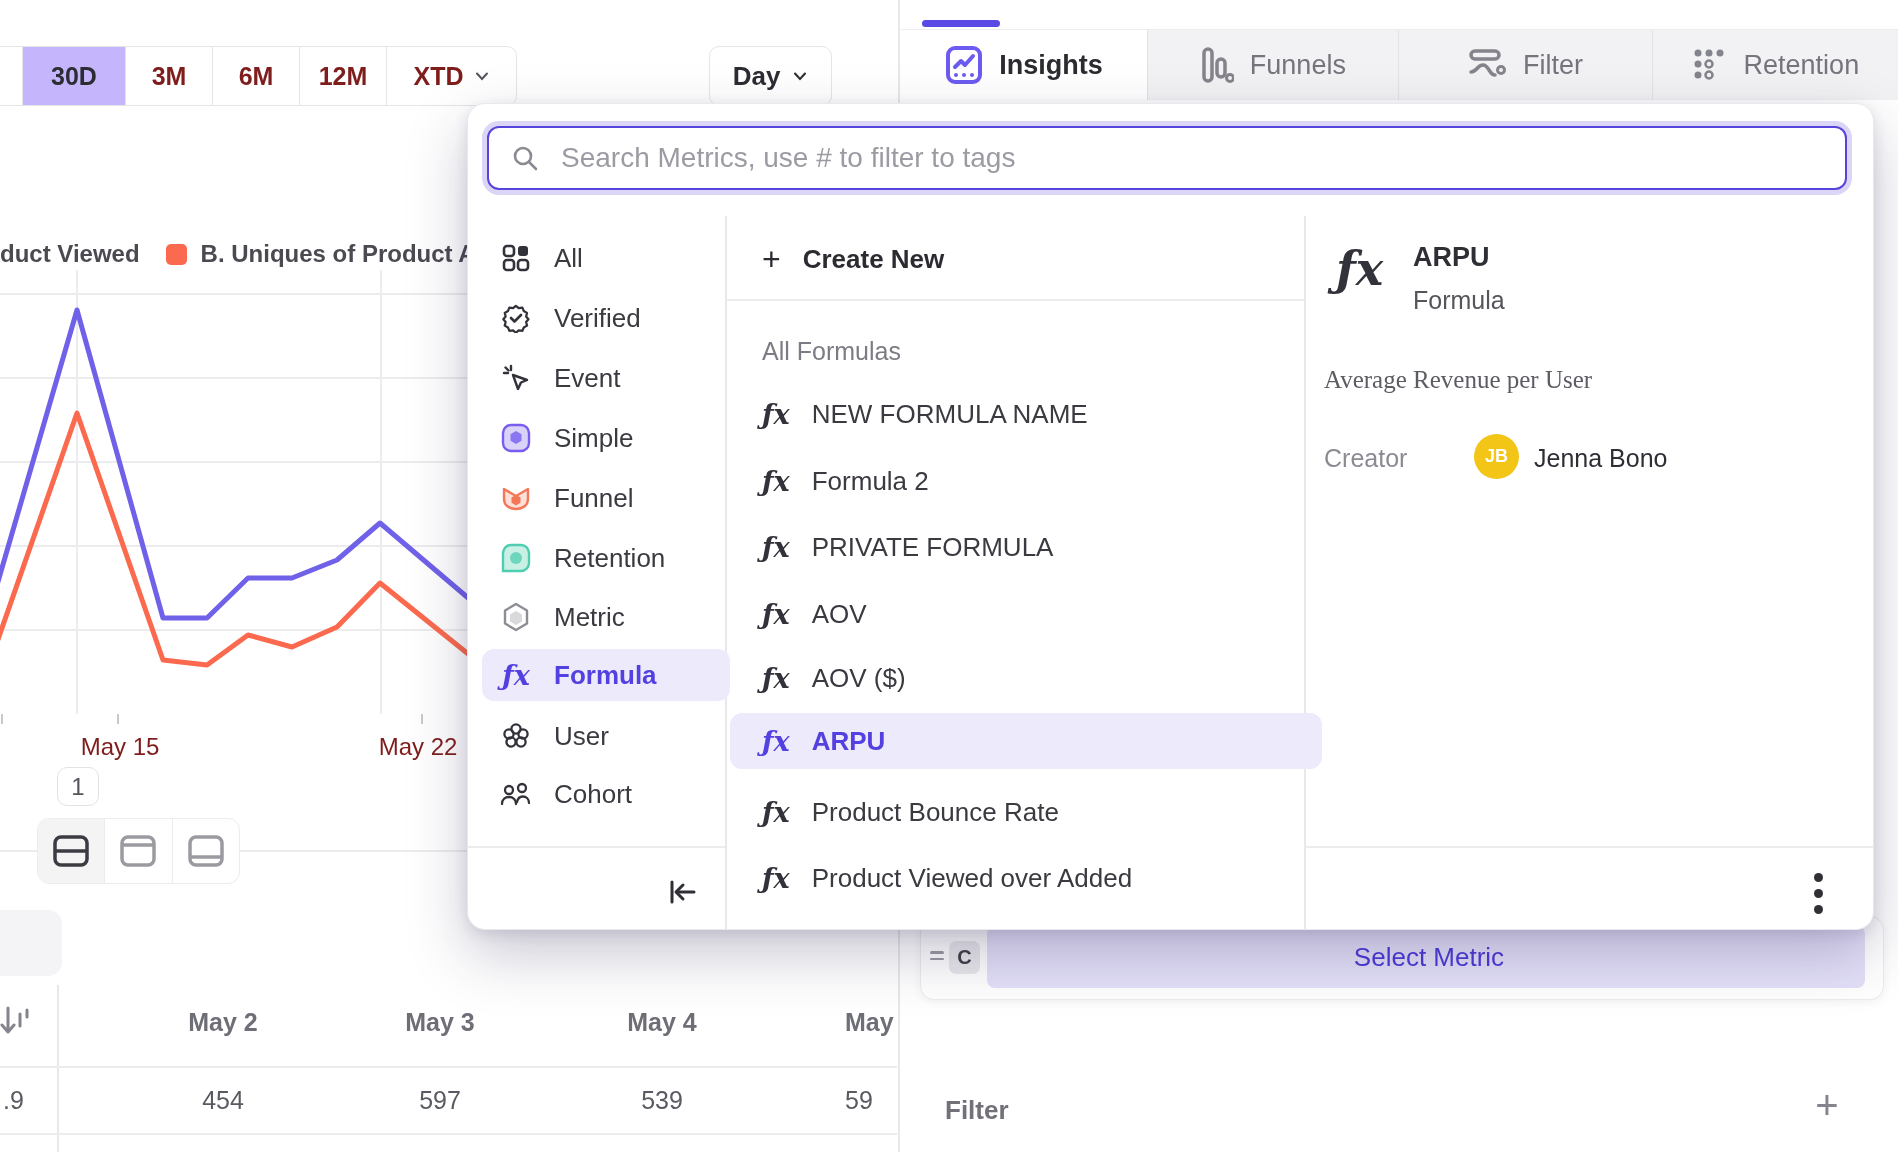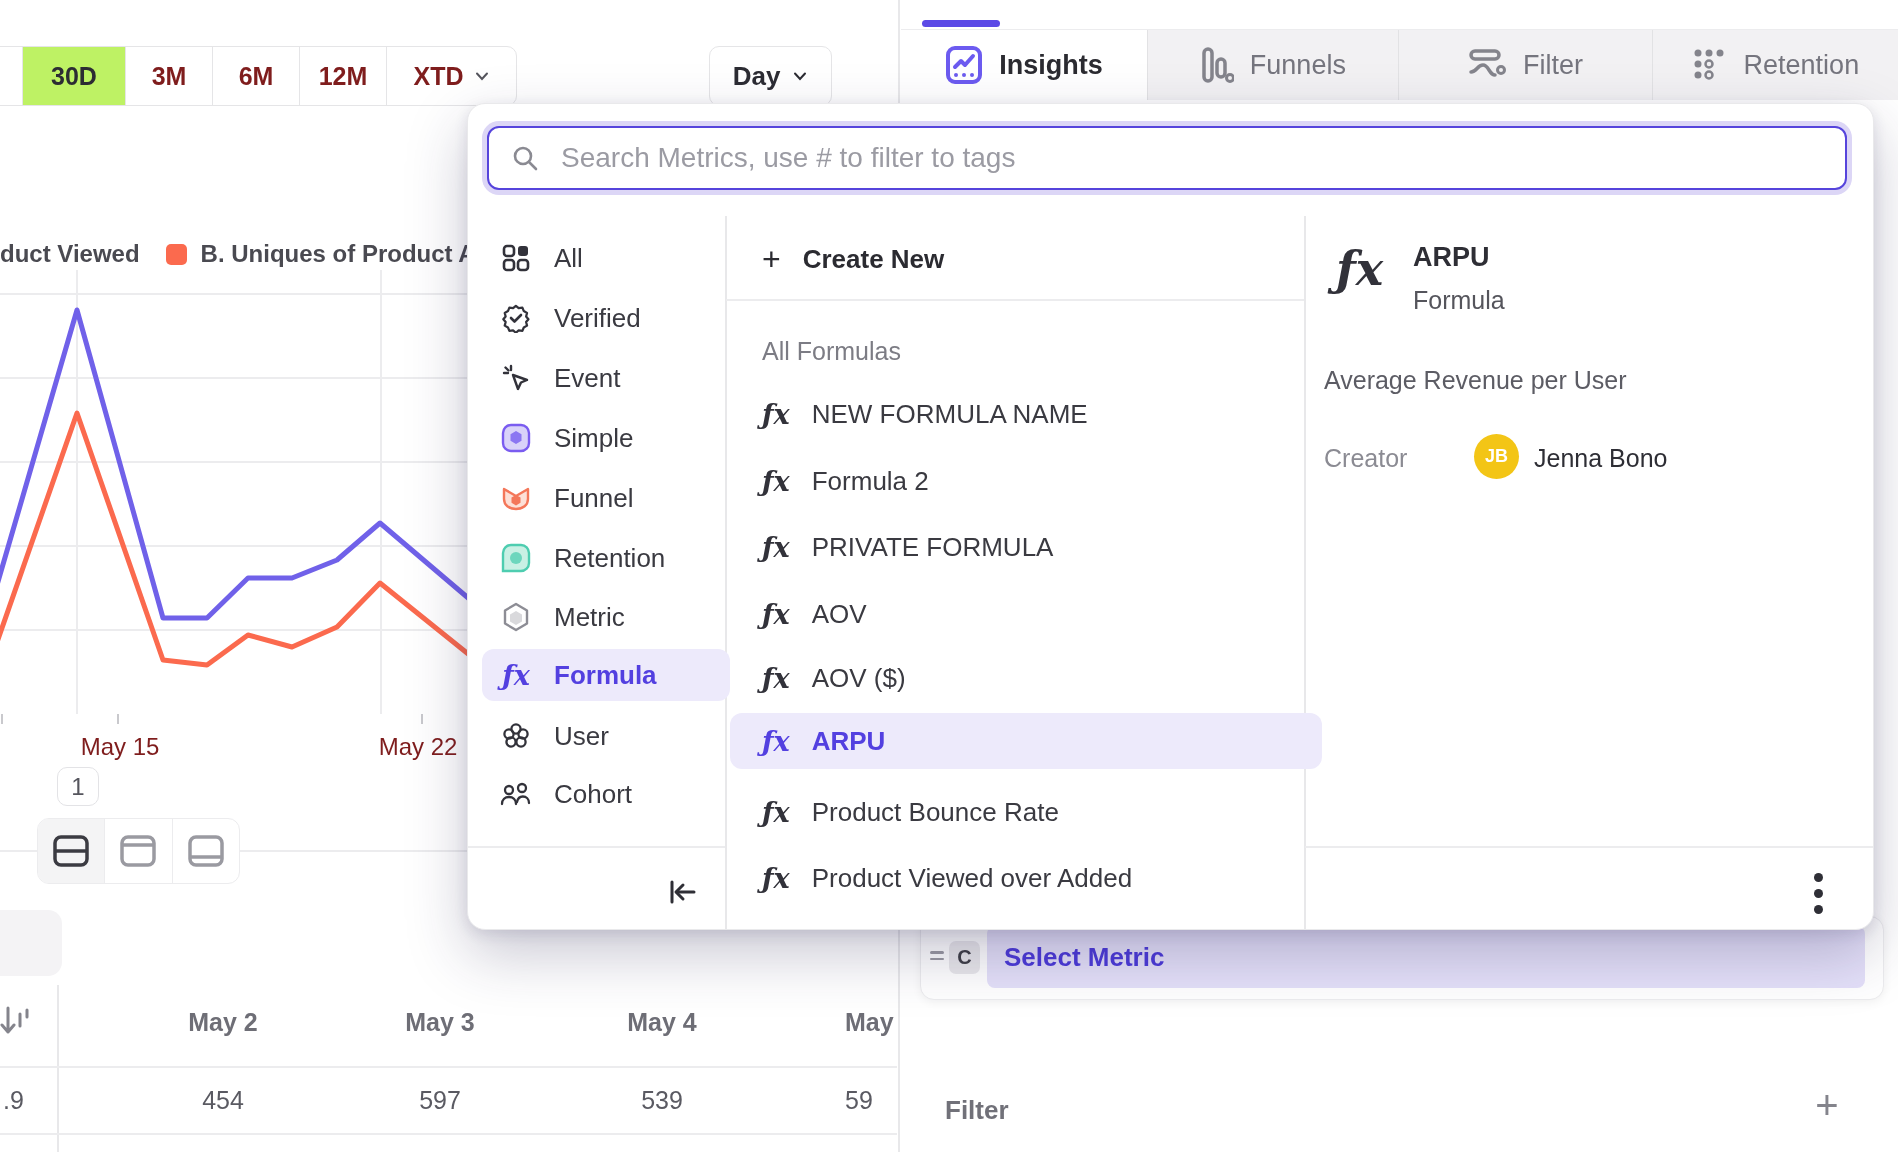--- a/index.html
+++ b/index.html
@@ -5,21 +5,21 @@
   html,body{margin:0;padding:0;background:#fff;}
   body{width:1898px;height:1152px;position:relative;overflow:hidden;
        font-family:"Liberation Sans",sans-serif;color:#2d2d33;}
   .abs{position:absolute;}
   .row{display:flex;align-items:center;}
   
   .range-group{left:-30px;top:46px;height:58px;display:flex;border:1px solid #e5e5e7;border-radius:10px;background:#fff;overflow:hidden;}
   .range-btn{width:86px;height:100%;display:flex;align-items:center;justify-content:center;
              font-size:25px;font-weight:600;color:#7f1d1d;border-left:1px solid #e5e5e7;cursor:pointer;}
   .range-btn:first-child{border-left:none;width:51px;}
-  .range-btn.sel{background:#bef264;color:#2c2c33;font-weight:700;width:102px;}
+  .range-btn.sel{background:#c4b5fd;color:#2c2c33;font-weight:700;width:102px;}
   .range-btn.wide{width:129px;gap:10px;}
   .day-btn{left:709px;top:46px;width:121px;height:58px;border:1px solid #e5e5e7;border-radius:10px;
            display:flex;align-items:center;justify-content:center;gap:12px;font-size:26px;font-weight:600;color:#2c2c33;background:#fff;cursor:pointer;}
   .chev{width:16px;height:16px;}
   
   .legend{top:240px;left:0;height:28px;font-size:24px;font-weight:600;color:#4a4a51;white-space:nowrap;}
   .swatch{width:21px;height:21px;border-radius:5px;display:inline-block;}
   
   .xlab{top:733px;font-size:24px;color:#7f1d1d;width:120px;text-align:center;}
   .page-badge{left:57px;top:767px;width:40px;height:37px;border:1px solid #e3e3e6;border-radius:10px;
@@ -53,22 +53,22 @@
   .fx.purple{color:#5340e0;}
   .list-row{left:262px;width:560px;height:56px;display:flex;align-items:center;gap:22px;padding-left:32px;
             font-size:26px;font-weight:500;color:#3a3a41;cursor:pointer;border-radius:12px;}
   .list-row.sel{background:#edeafb;color:#5340e0;font-weight:600;}
   .muted{color:#7c7c84;}
   
   .metric-card{left:920px;top:916px;width:962px;height:82px;background:#fff;border:1px solid #ececee;border-radius:14px;
                box-shadow:0 2px 10px rgba(0,0,0,.06);z-index:10;}
   .c-badge{left:28px;top:24px;width:31px;height:33px;background:#e9e8eb;border-radius:7px;display:flex;align-items:center;justify-content:center;
            font-size:20px;font-weight:700;color:#3f3f46;}
-  .metric-slot{left:66px;top:9px;width:878px;height:62px;background:#e4e0f9;border-radius:8px;display:flex;align-items:center;padding-left:17px;box-sizing:border-box;
-               font-size:26px;font-weight:700;color:#4c3ad9;cursor:pointer;}
+  .metric-slot{left:66px;top:9px;width:878px;height:62px;background:#e4e0f9;border-radius:8px;display:flex;align-items:center;padding-left:6px;box-sizing:border-box;
+               font-size:26px;font-weight:400;color:#4c3ad9;cursor:pointer;justify-content:center;}
   .filter-label{left:945px;top:1095px;font-size:26px;font-weight:600;color:#717179;}
   .plus{left:1805px;top:1083px;width:44px;height:44px;font-size:40px;font-weight:300;color:#84848c;
         display:flex;align-items:center;justify-content:center;cursor:pointer;}
   .kebab span{display:block;width:9px;height:9px;border-radius:50%;background:#2f2f36;margin:7px auto;}
   .handle span{display:block;width:14px;height:2.5px;background:#9a9aa2;margin:4px 0;border-radius:2px;}
   .avatar{width:45px;height:45px;border-radius:50%;display:flex;align-items:center;justify-content:center;
           color:#fff;font-weight:700;font-size:18px;}
 </style>
 </head>
 <body>
@@ -388,21 +388,21 @@
   <div class="abs list-row" style="top:746px;">
     <span class="fx">ƒx</span>
     <span>Product Viewed over Added</span>
   </div>
 
   <div class="abs" style="left:868px;top:138px;">
     <span class="fx" style="font-size:46px;">ƒx</span>
   </div>
   <div class="abs" style="left:945px;top:138px;font-size:27px;font-weight:700;color:#2e2e35;">ARPU</div>
   <div class="abs" style="left:945px;top:182px;font-size:25px;color:#55555c;">Formula</div>
-  <div class="abs" style="left:856px;top:262px;font-size:25px;color:#5c5c64;">Average Revenue per User</div>
+  <div class="abs" style="left:856px;top:262px;font-size:25px;color:#5c5c64;font-family:Liberation Serif, serif;">Average Revenue per User</div>
   <div class="abs" style="left:856px;top:340px;font-size:25px;color:#8b8b93;">Creator</div>
   <div class="abs avatar" style="left:1006px;top:330px;background:#f3c516;">
     <span>JB</span>
   </div>
   <div class="abs" style="left:1066px;top:340px;font-size:25px;color:#2e2e35;">Jenna Bono</div>
 
   <div class="abs hrule" style="left:837px;top:742px;width:568px;"></div>
   <div class="abs kebab" style="left:1340px;top:762px;width:20px;">
     <span></span>
       <span></span>

